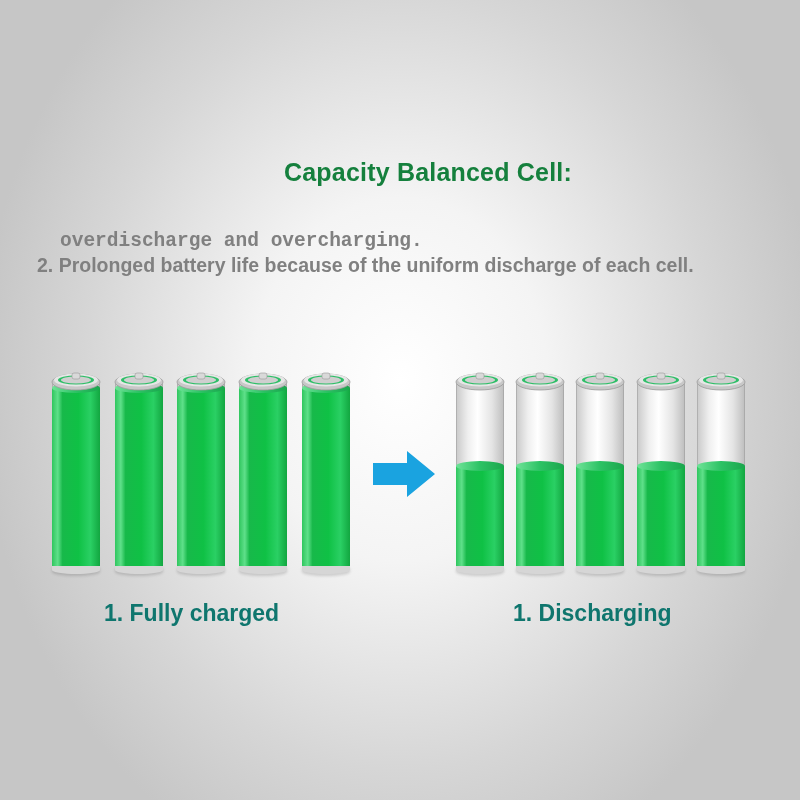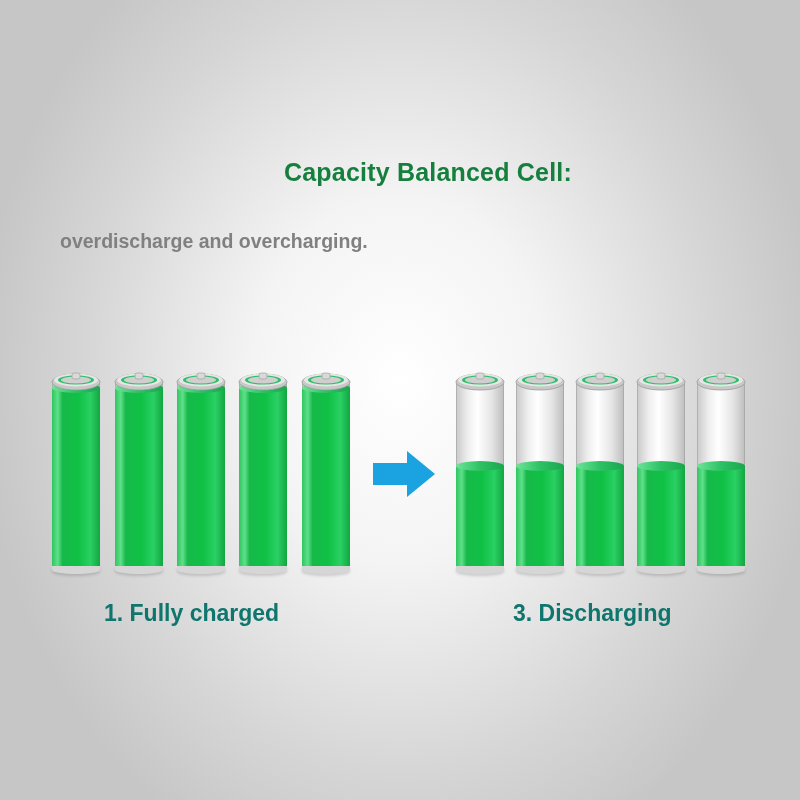--- a/index.html
+++ b/index.html
@@ -1,41 +1,42 @@
 <!DOCTYPE html>
 <html><head>
 <meta charset="utf-8">
 <style>
   html,body{margin:0;padding:0;}
   body{width:800px;height:800px;overflow:hidden;position:relative;
     background: radial-gradient(ellipse 420px 520px at 400px 380px, #ffffff 0%, #f4f4f4 35%, #d6d6d6 75%, #c6c6c6 100%);
     font-family:"Liberation Sans", sans-serif;}
   .title{position:absolute;left:0;width:800px;top:158px;text-align:center;font-weight:bold;font-size:25px;color:#15803d;letter-spacing:0.2px;margin-left:28px;}
   .desc{position:absolute;left:37px;top:229px;font-weight:bold;font-size:19.5px;color:#808080;line-height:24px;}
-  .desc .indent{padding-left:23px;}
+  .desc .indent{padding-left:23px;font-family:Liberation Mono, monospace;}
   .battery{position:absolute;width:50px;height:204px;top:370px;}
   .battery .cap{position:absolute;left:0;top:0;width:50px;height:20px;}
   .battery .body{position:absolute;left:1px;top:12px;width:48px;height:188px;border-radius:3px;
     background:linear-gradient(90deg,#c9c9c9 0%,#efefef 25%,#ffffff 45%,#e4e4e4 75%,#bdbdbd 100%);
     box-shadow:inset 0 0 0 1px rgba(150,150,150,0.5);overflow:hidden;}
   .battery .fill{position:absolute;left:0;bottom:0;width:48px;
     background:linear-gradient(90deg,#2fc65e 0%,#5fe08a 12%,#17b94a 22%,#0fc145 55%,#2ad064 80%,#12a640 100%);}
   .battery .fill::before{content:"";position:absolute;left:0;top:-5px;width:48px;height:10px;border-radius:50%;
     background:linear-gradient(90deg,#6fe398,#2cc264 50%,#1aa64d);}
   .battery .base{position:absolute;left:1px;bottom:0;width:48px;height:8px;border-radius:0 0 50% 50%;background:#d6d6d6;box-shadow:0 2px 3px rgba(0,0,0,0.15);}
   .arrow{position:absolute;left:373px;top:451px;}
   .label{position:absolute;top:600px;font-weight:bold;font-size:23px;color:#0f766e;}
 </style>
 </head>
 <body>
 
 <div class="title">Capacity Balanced Cell:</div>
 
 <div class="desc">
   <div class="indent">overdischarge and overcharging.</div>
+  <div>2. Prolonged battery life because of the uniform discharge of each cell.</div>
 </div>
 
 <div id="left-group">
     <div class="battery" style="left: 51px;">
       <div class="body">
         <div class="fill" style="height:182px"></div>
       </div>
       <div class="cap"><svg width="50" height="22" viewBox="0 0 50 22">
           <ellipse cx="25" cy="12" rx="24" ry="8" fill="#c8c8c8" stroke="#9a9a9a" stroke-width="0.8"></ellipse>
           <ellipse cx="25" cy="10" rx="22" ry="6.5" fill="#e6e6e6"></ellipse>
@@ -164,13 +165,13 @@
         </svg></div>
       <div class="base"></div>
     </div>
   </div>
 
 <svg class="arrow" width="64" height="46" viewBox="0 0 64 46">
   <polygon points="0,12 34,12 34,0 62,23 34,46 34,34 0,34" fill="#1aa3e0"></polygon>
 </svg>
 
 <div class="label" style="left:104px;">1. Fully charged</div>
-<div class="label" style="left:513px;">3. Discharging</div>
+<div class="label" style="left:513px;">1. Discharging</div>
 
 </body></html>

